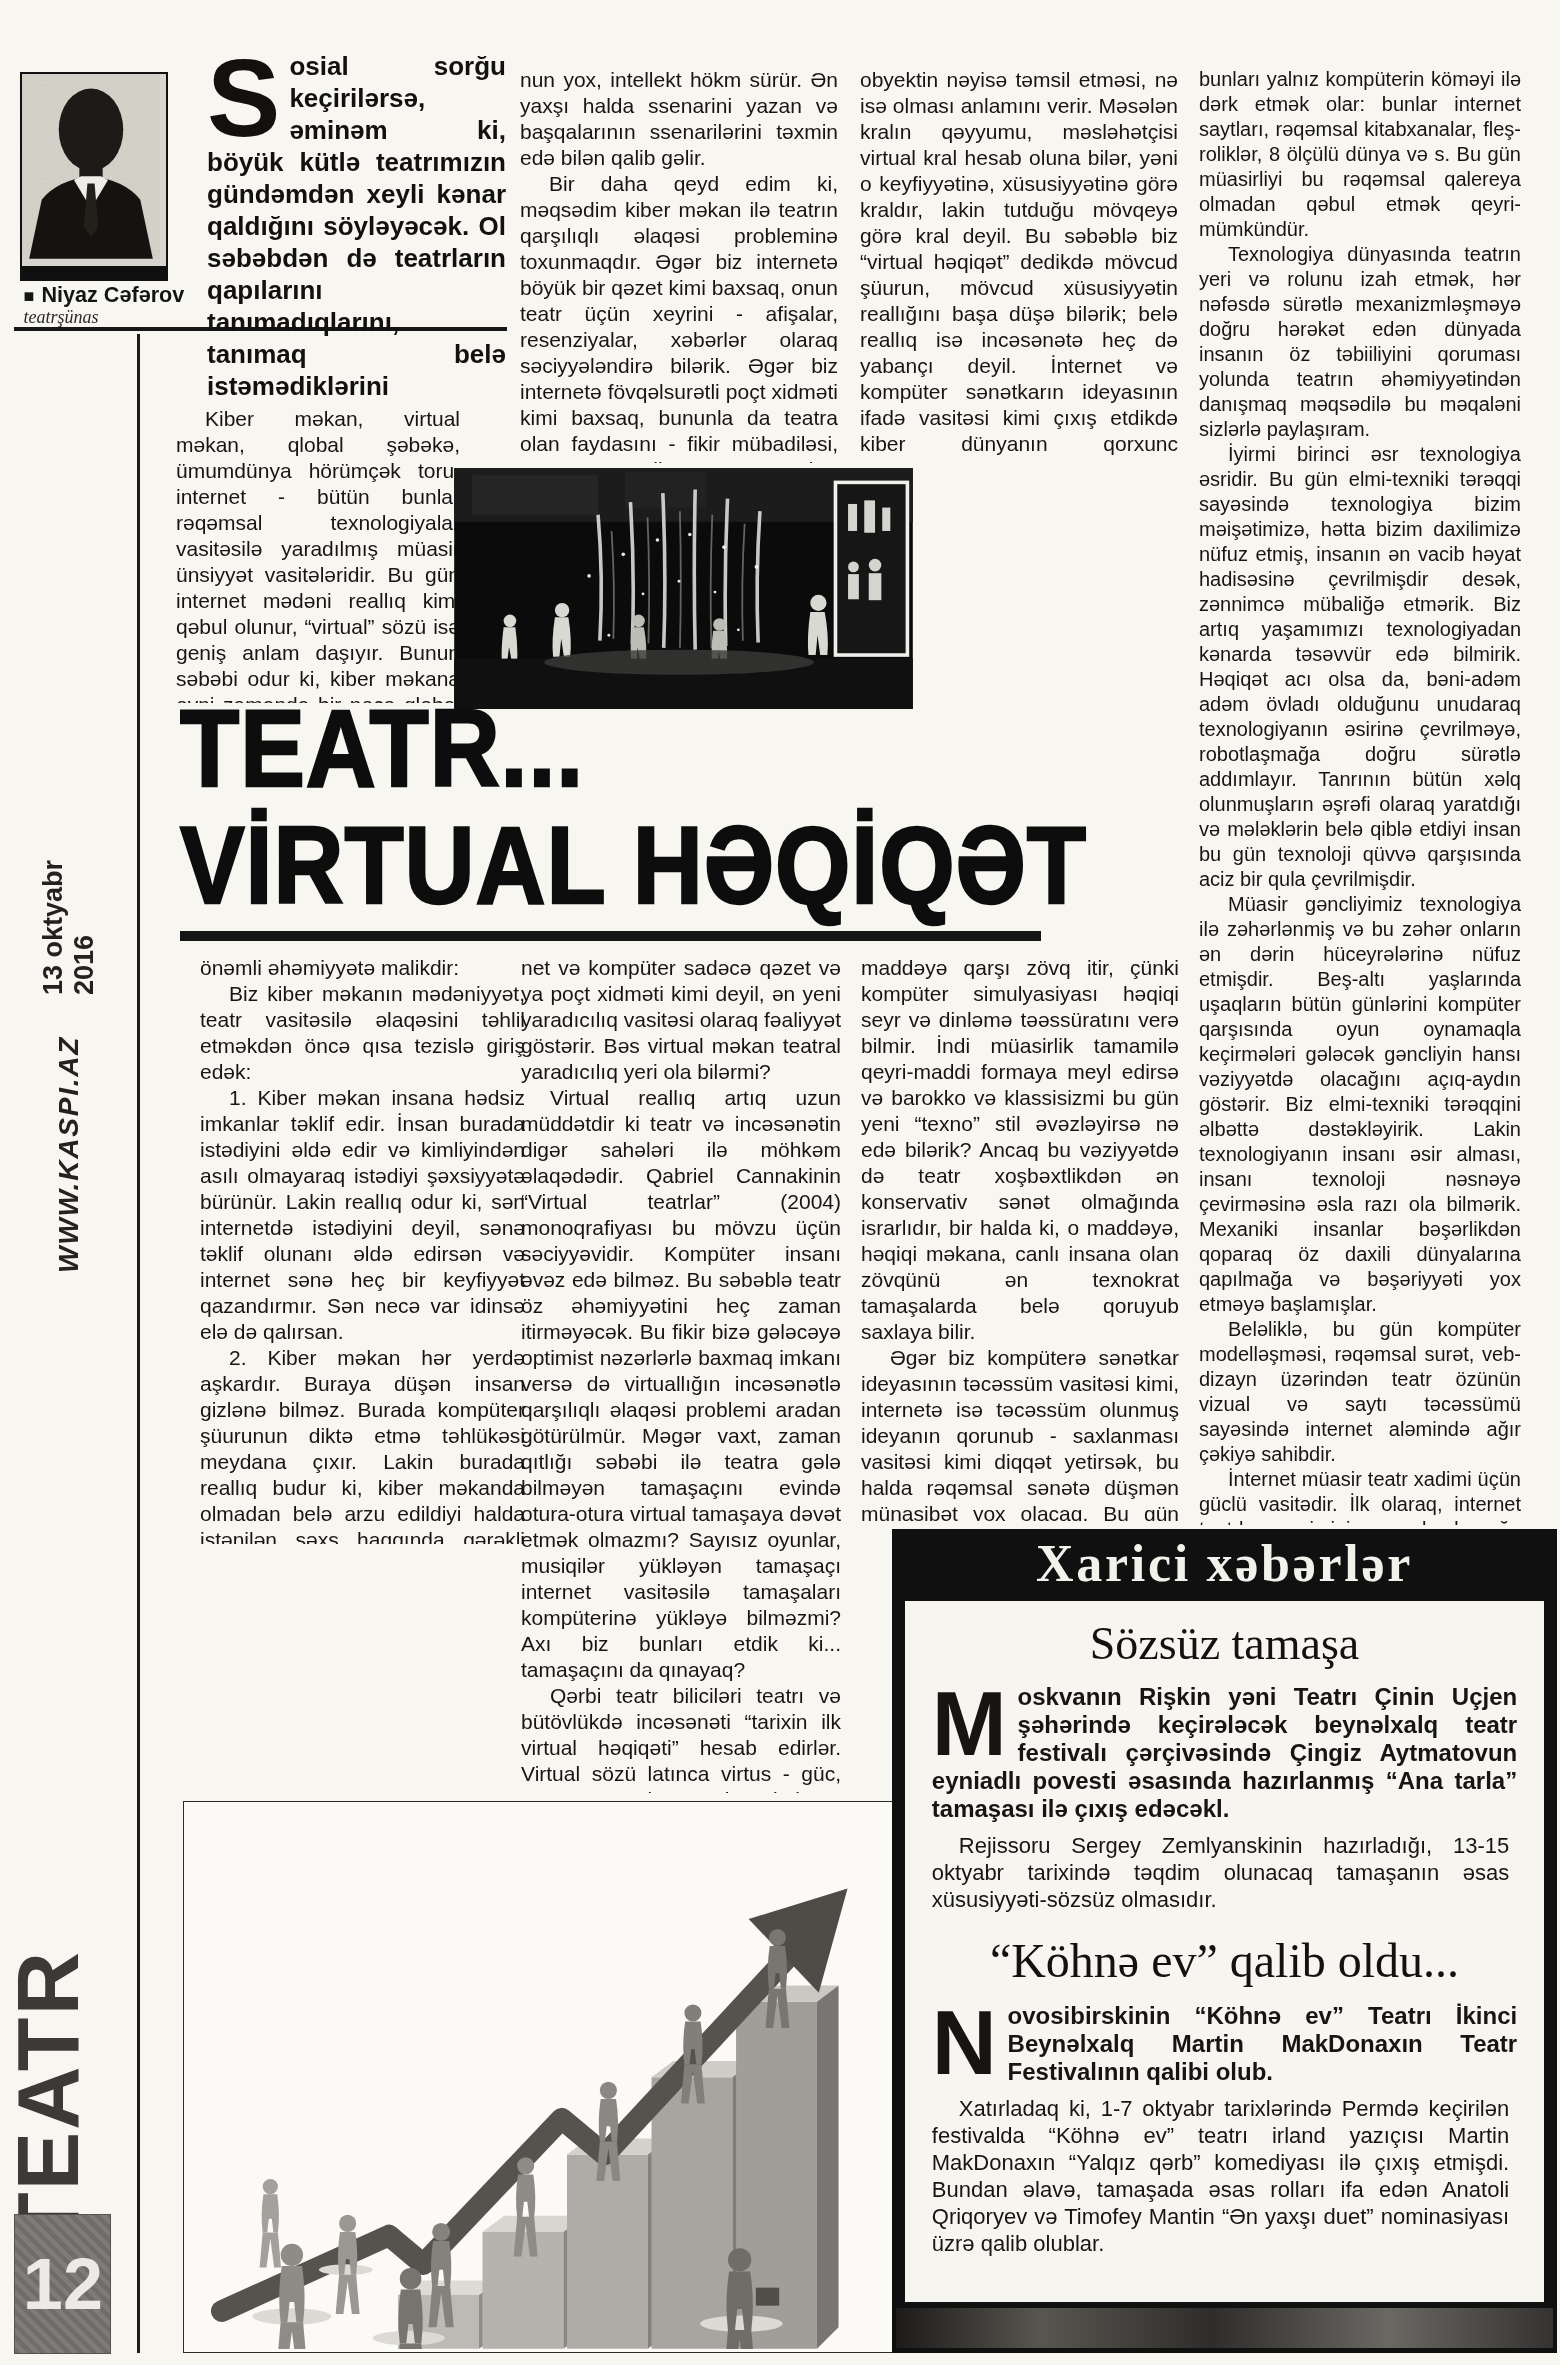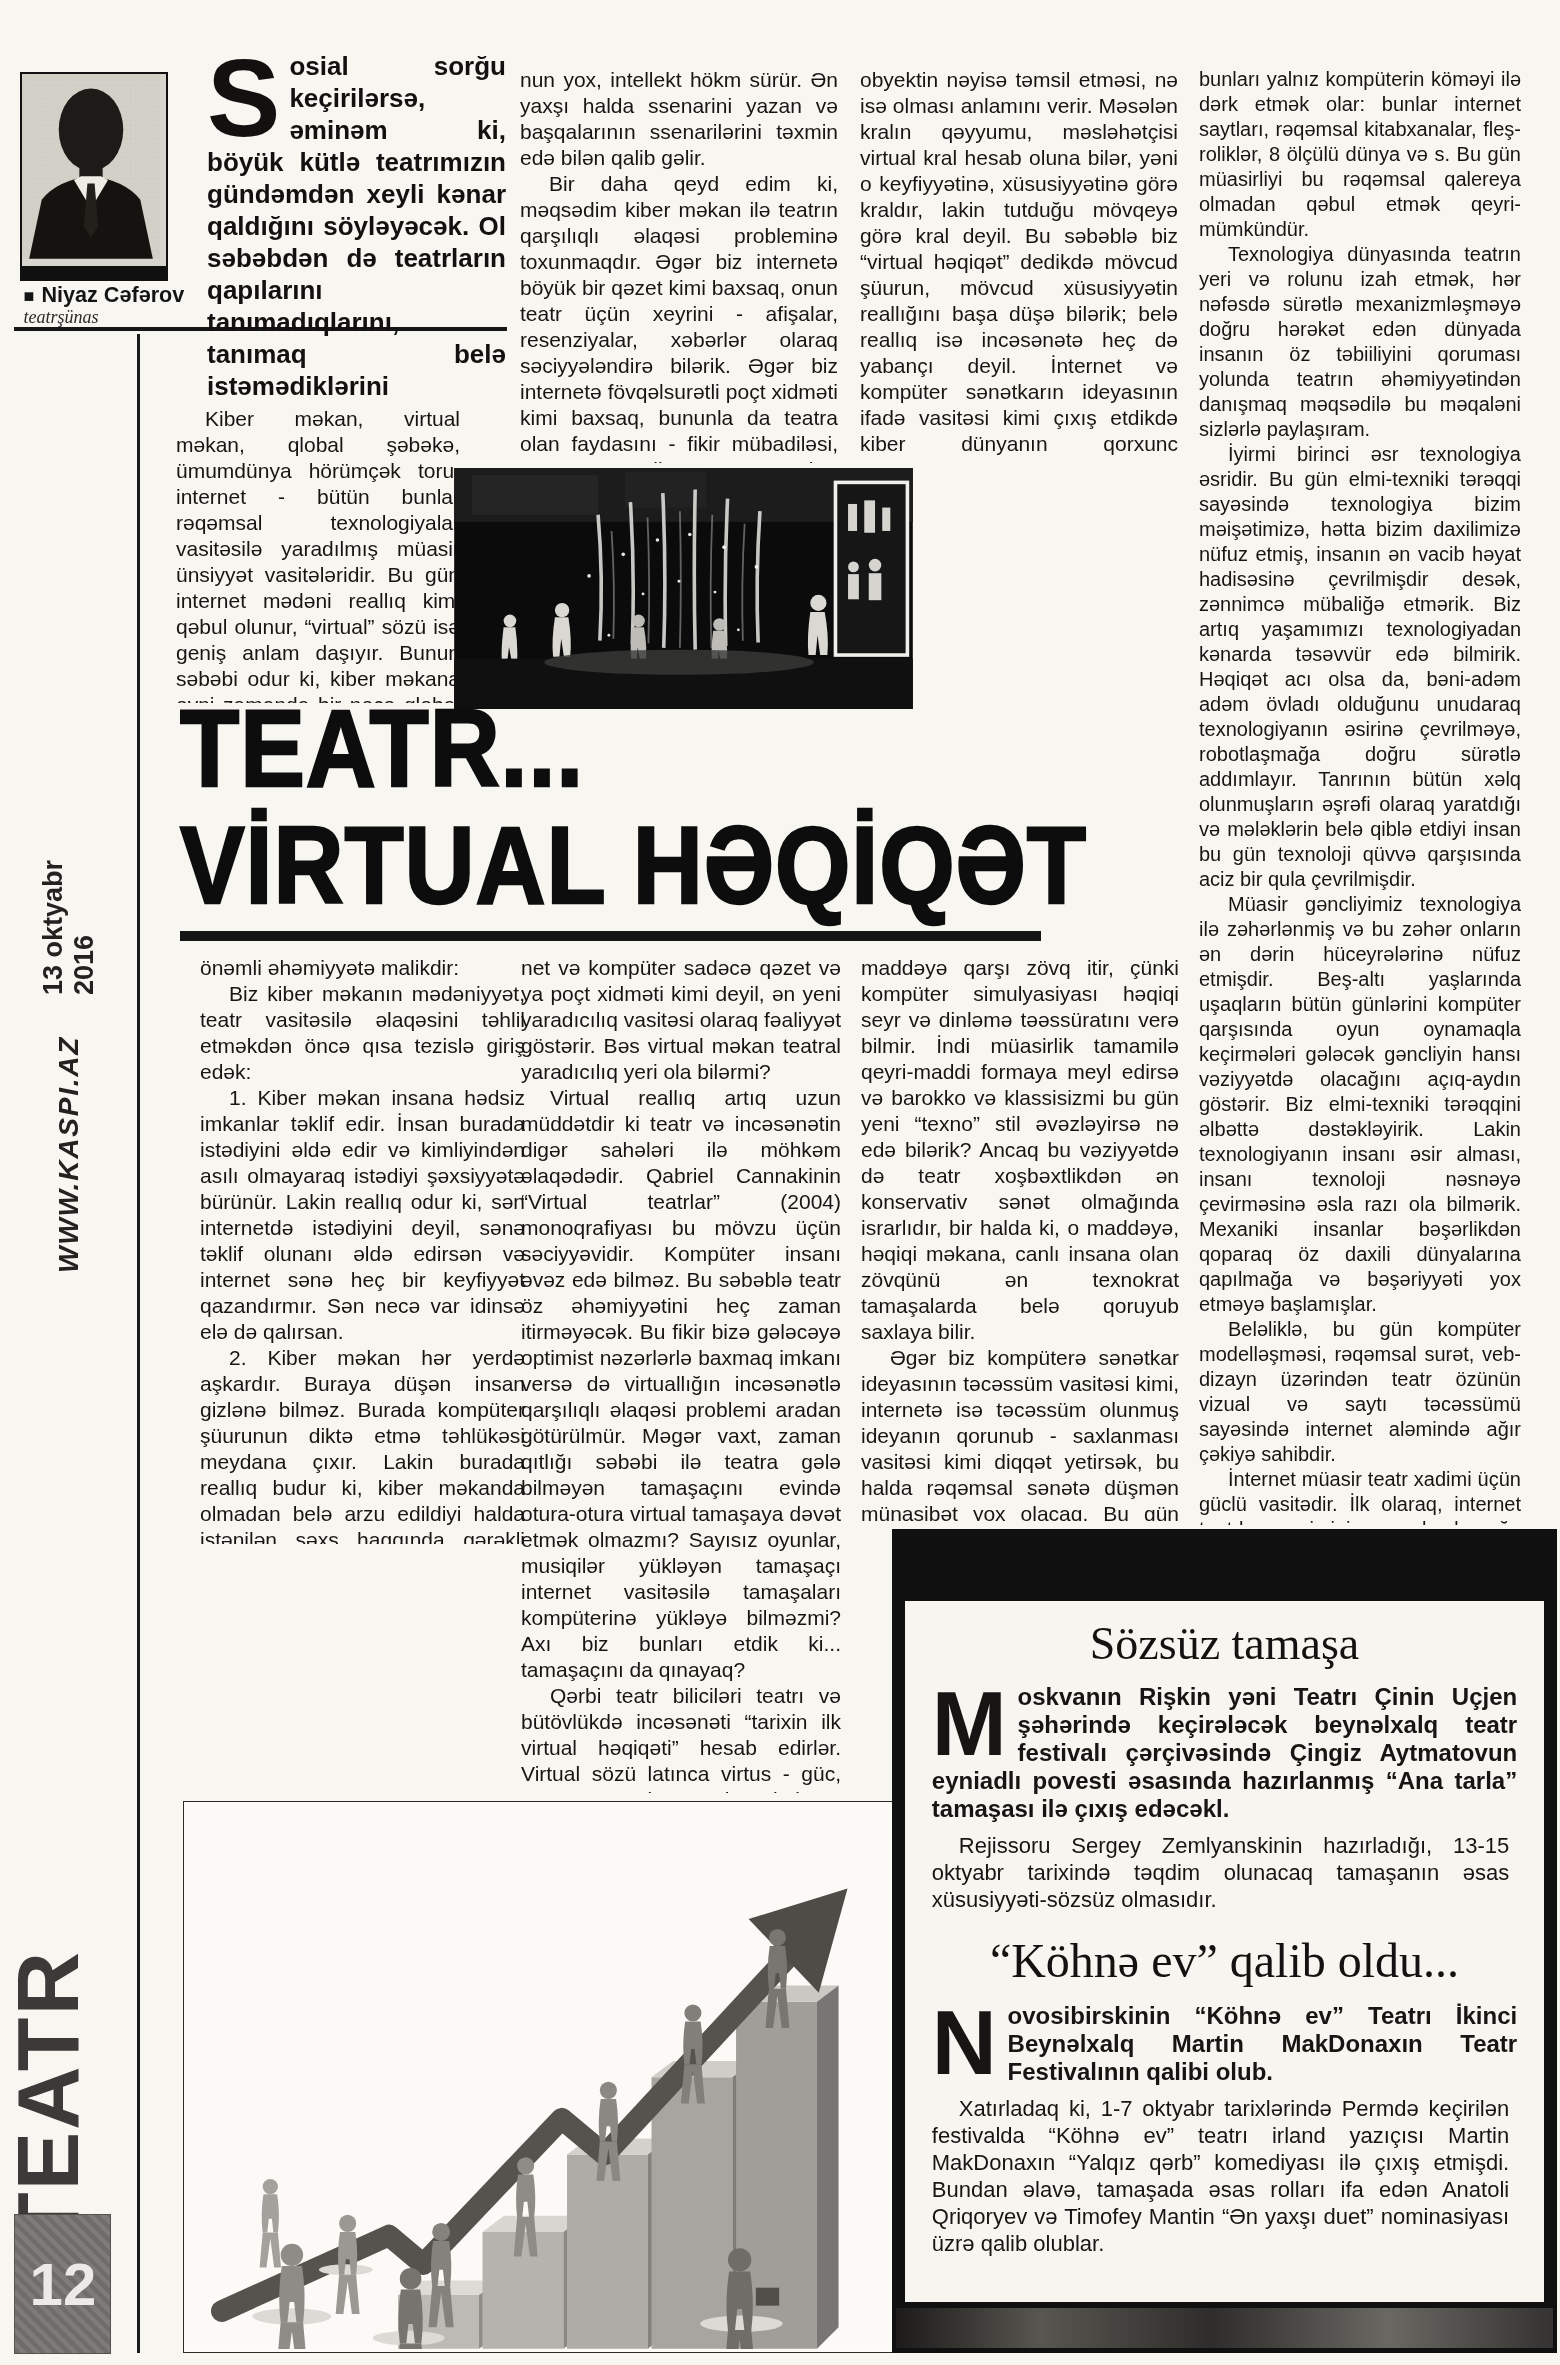--- a/index.html
+++ b/index.html
@@ -6,21 +6,21 @@
   .page{position:relative;width:1561px;height:2366px;background:#f7f6f1;
         font-family:"Liberation Sans","DejaVu Sans",sans-serif;color:#171513;overflow:hidden;}
   .abs{position:absolute;}
   
   .vert-meta{writing-mode:vertical-rl;transform:rotate(180deg);display:flex;gap:41px;align-items:center;}
   .site-label{font-size:28px;font-weight:700;font-style:italic;letter-spacing:1.8px;color:#242220;}
   .date-label{font-size:27px;font-weight:700;color:#242220;}
   .section-vert{writing-mode:vertical-rl;transform:rotate(180deg);font-size:88px;font-weight:700;
                 letter-spacing:1.8px;color:#3c3a38;line-height:1;}
   .pageno-box{background:repeating-linear-gradient(45deg,#6f6d6a 0 4.5px,#7e7c79 4.5px 9px);
-              color:#eceae6;font-size:60px;font-weight:700;display:flex;align-items:center;
+              color:#eceae6;font-size:72px;font-weight:700;display:flex;align-items:center;
               justify-content:center;border:1.8px solid #55534f;}
   
   .photo-frame{border:2.7px solid #111;background:#d8d5ce;}
   .photo-bar{position:absolute;left:0;right:0;bottom:0;height:13.5px;background:#101010;}
   .byline{font-size:21.6px;font-weight:700;color:#141414;}
   .byline .marker{font-size:18px;margin-right:7.2px;}
   .role{font-size:18px;font-style:italic;font-family:"Liberation Serif","DejaVu Serif",serif;color:#2b2927;}
   .rule-h{background:#151515;}
   .rule-v{background:#1b1b1b;}
   
@@ -244,20 +244,21 @@
       <use href="#person" transform="translate(380,452) scale(0.95)" fill="#8e8c87"></use>
       <use href="#person" transform="translate(472,368) scale(0.95)" fill="#8a8883"></use>
       <use href="#person" transform="translate(566,282) scale(0.95)" fill="#817f7a"></use>
       <use href="#person" transform="translate(660,198) scale(0.95)" fill="#787671"></use>
       <use href="#person" transform="translate(618,574) scale(1.3)" fill="#6f6d68"></use>
       <rect x="636" y="540" width="26" height="20" fill="#504e49"></rect>
     </svg>
   </div>
 
   <div class="abs newsbox" style="left:892px;top:1529px;width:665px;height:824px;">
+    <div class="newsbox-header" style="margin-top:5.4px;">Xarici xəbərlər</div>
     <div class="news-inner">
 
       <div>
         <div class="news-title" style="font-size:46px;margin:1.8px 0 12.6px 0;">Sözsüz tamaşa</div>
         <div class="news-lead">
           <span class="dropcap dc-news">M</span><span>oskvanın Rişkin yəni Teatrı Çinin Uçjen şəhərində keçirələcək beynəlxalq teatr festivalı çərçivəsində Çingiz Aytmatovun eyniadlı povesti əsasında hazırlanmış “Ana tarla” tamaşası  ilə çıxış edəcəkl.</span>
         </div>
         <p class="news-body">Rejissoru Sergey Zemlyanskinin hazırladığı, 13-15 oktyabr tarixində təqdim olunacaq tamaşanın əsas xüsusiyyəti-sözsüz olmasıdır.</p>
       </div>
 

